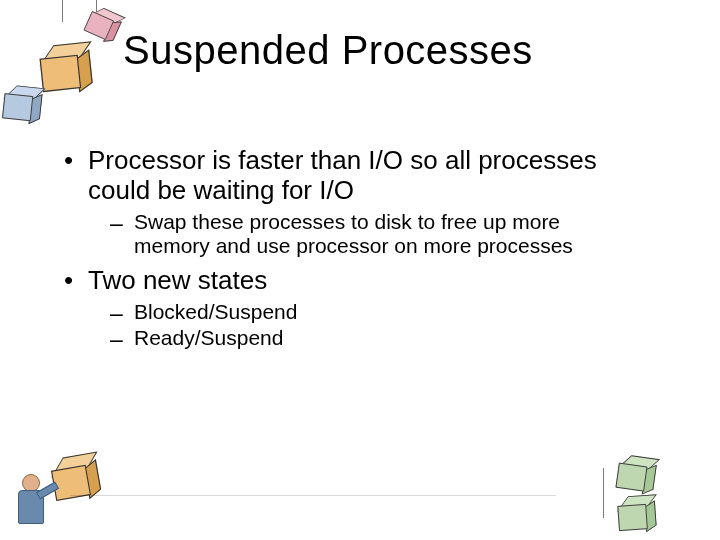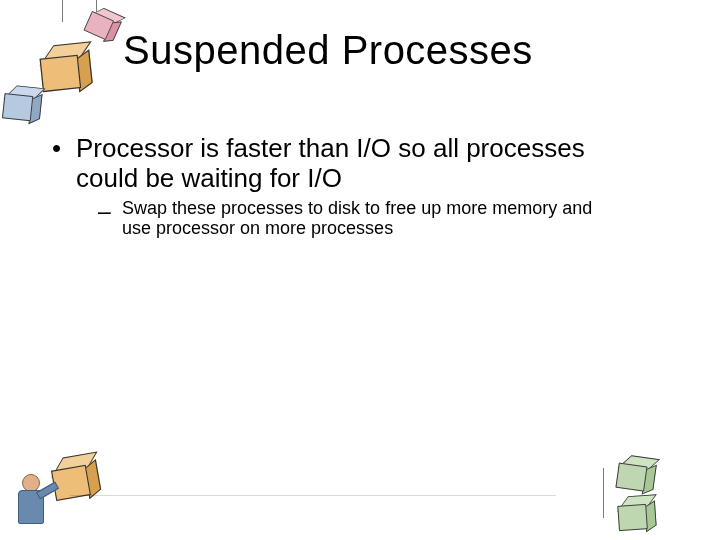--- a/index.html
+++ b/index.html
@@ -32,40 +32,40 @@
   .body {
     position: absolute;
     top: 130px;
     left: 42px;
     right: 30px;
     font-size: 26px;
     line-height: 1.15;
   }
   ul.level1 {
     list-style: none;
-    margin: 4px;
+    margin: 16px;
     padding: 0;
   }
   ul.level1 > li {
     position: relative;
     padding-left: 30px;
     margin-bottom: 6px;
   }
   ul.level1 > li::before {
     content: "•";
     position: absolute;
     left: 6px;
     top: 0;
     font-size: 26px;
   }
   ul.level2 {
     list-style: none;
     margin: 4px 0 8px 0;
     padding: 0;
-    font-size: 18px;
+    font-size: 21px;
   }
   ul.level2 > li {
     position: relative;
     padding-left: 46px;
     margin-bottom: 2px;
   }
   ul.level2 > li::before {
     content: "–";
     position: absolute;
     left: 22px;
@@ -201,16 +201,27 @@
   <div class="body">
     <ul class="level1">
       <li>
         <span>Processor is faster than I/O so all processes could be waiting for I/O</span>
         <ul class="level2">
           <li>
             <span>Swap these processes to disk to free up more memory and use processor on more processes</span>
           </li>
         </ul>
       </li>
+      <li>
+        <span>Two new states</span>
+        <ul class="level2">
+          <li>
+            <span>Blocked/Suspend</span>
+          </li>
+          <li>
+            <span>Ready/Suspend</span>
+          </li>
+        </ul>
+      </li>
     </ul>
   </div>
 
 </div>
 
 </body></html>

